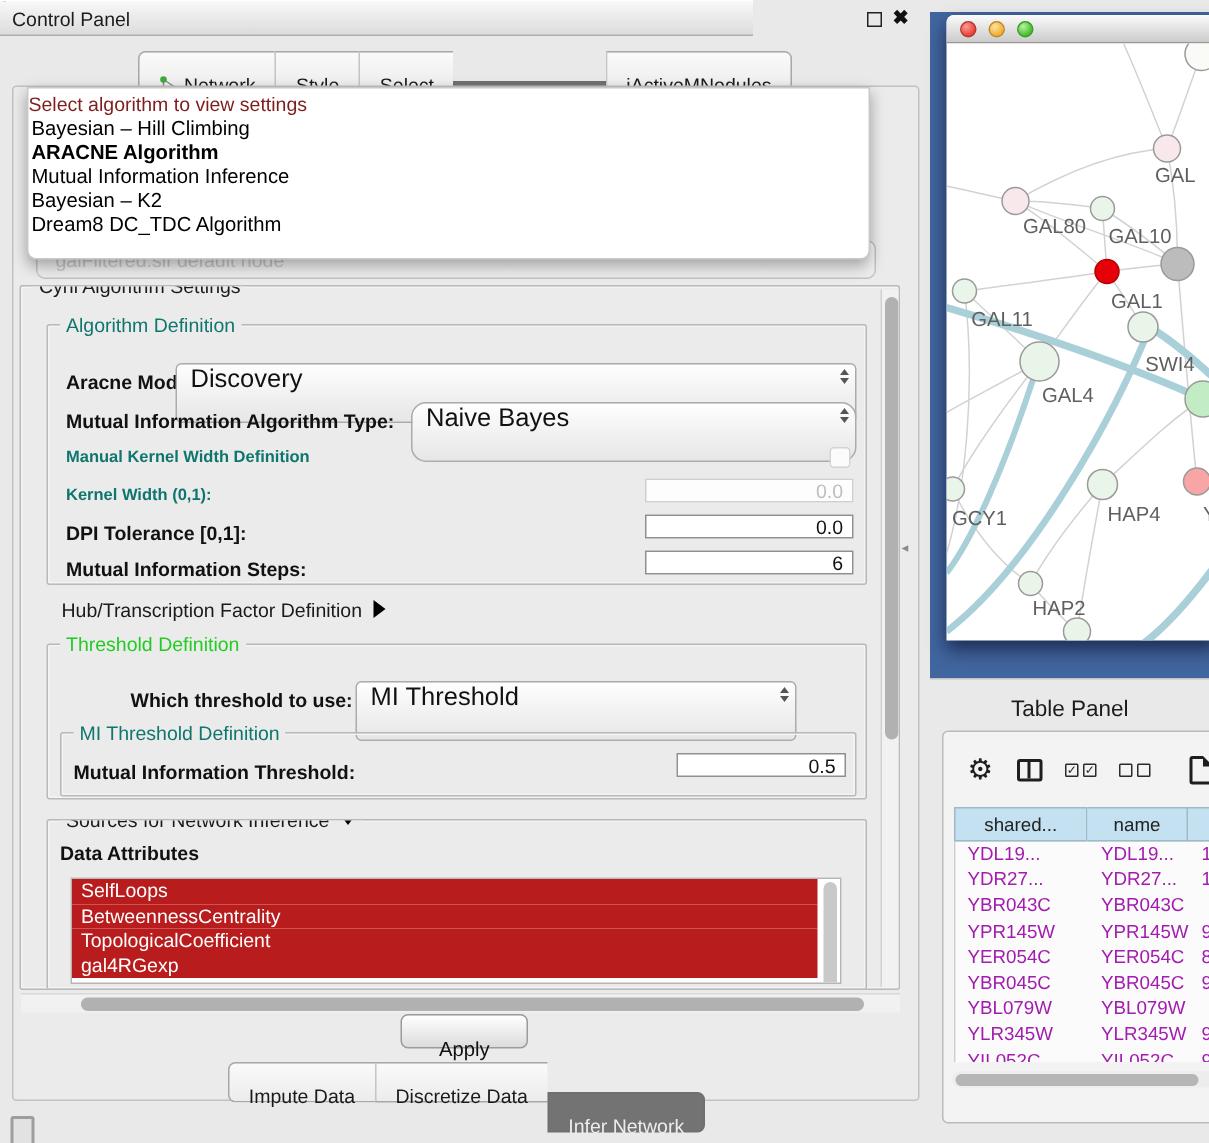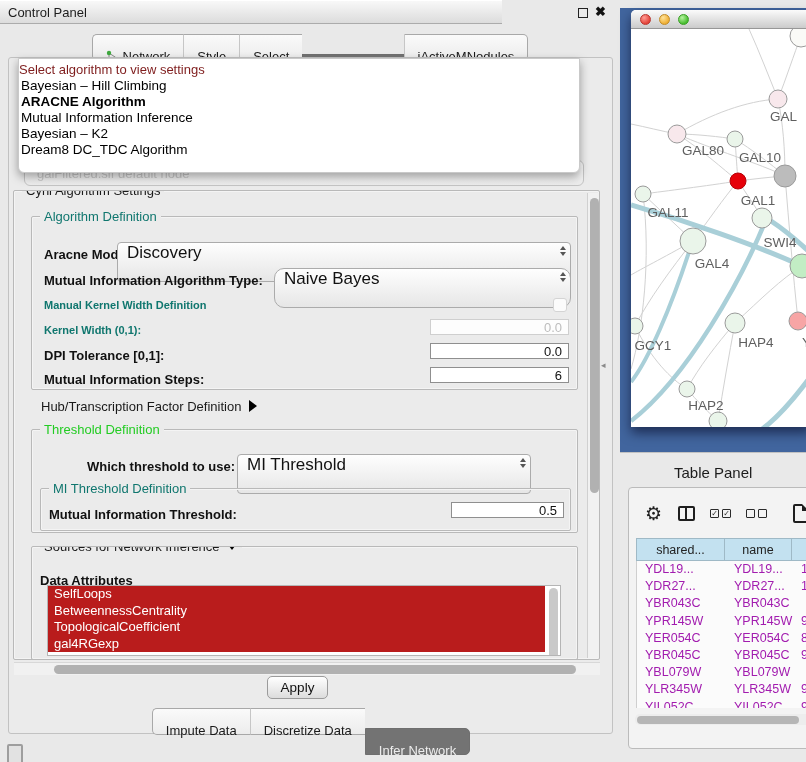--- a/index.html
+++ b/index.html
@@ -136,24 +136,24 @@
   #settings-vscroll { left:573px; top:2px; width:13px; height:465px;
     background:#F1F1F1; border-left:1px solid #D0D0D0; }
   #settings-vthumb { left:2px; top:5px; width:9px; height:295px;
     background:#B1B1B1; border-radius:5px; }
   #settings-hscroll { left:5px; top:604px; width:586px; height:13px;
     background:#F1F1F1; border-top:1px solid #D8D8D8; }
   #settings-hthumb { left:40px; top:2px; width:522px; height:9px;
     background:#B1B1B1; border-radius:5px; }
 
   #apply-btn {
-    left:258px; top:618px; width:61px; height:23px;
+    left:258px; top:618px; width:85px; height:23px;
     border:1px solid #9B9B9B; border-radius:5px;
     background:linear-gradient(#FFFFFF,#DCDCDC);
-    font-size:13.5px; color:#111; text-align:center; padding-top:3px;
+    font-size:13.5px; color:#111; text-align:center; padding-top:15px;
   }
 
   #divider-arrow { left:601px; top:360px; font-size:9px; color:#8A8A8A; z-index:5; }
   #mini-dock-icon { left:7px; top:744px; width:16px; height:20px;
     border:2px solid #9E9E9E; border-radius:2px; background:#E2E2E2; }
 
   
   #network-panel { left:620px; top:8px; width:186px; height:444px; background:#41659E; }
   #net-window {
     position:absolute; left:11px; top:2px; width:180px; height:417px;
@@ -317,21 +317,21 @@
         <span class="legend blue">MI Threshold Definition</span>
         <label class="b abs" style="left:8px; top:18px;">Mutual Information Threshold:</label>
         <input class="tinput" style="left: 410px; top: 13px; width: 113px;" value="0.5">
       </div>
     </div>
 
     <div class="group" style="left:17px; top:355px; width:547px; height:114px; overflow:hidden;">
       <span class="legend">
         <span>Sources for Network Inference</span><span class="tri-down"></span>
       </span>
-      <label class="b abs" style="left:8px; top:14px;margin-top:12px;">Data Attributes</label>
+      <label class="b abs" style="left:8px; top:14px;">Data Attributes</label>
       <div id="attr-list">
         <div class="attr-item">SelfLoops</div>
           <div class="attr-item">BetweennessCentrality</div>
           <div class="attr-item">TopologicalCoefficient</div>
           <div class="attr-item">gal4RGexp</div>
           <div id="attr-vscroll"></div>
       </div>
     </div>
 
     <div class="abs" id="settings-vscroll">

